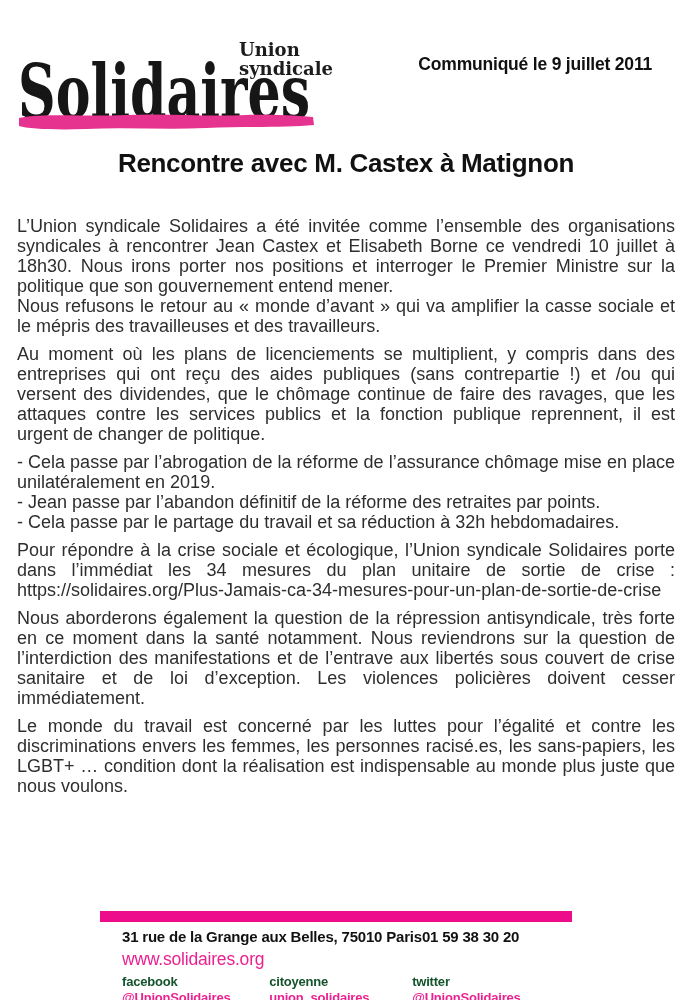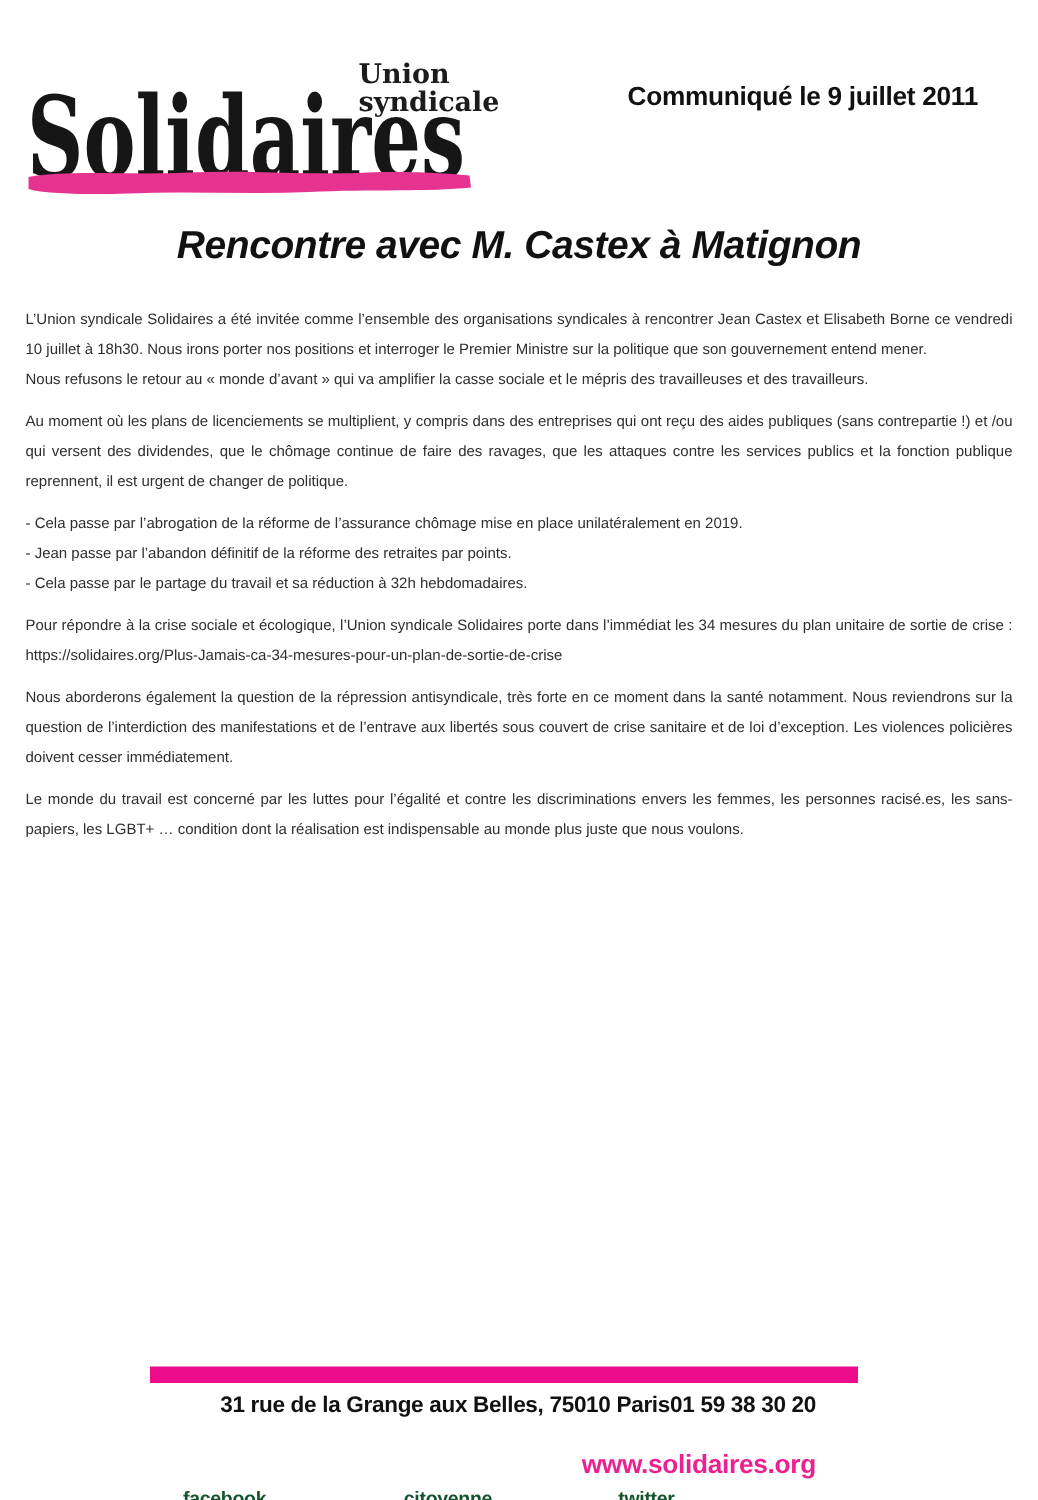--- a/index.html
+++ b/index.html
@@ -35,42 +35,41 @@
     position:absolute;top:54px;right:40px;
     font-size:17.5px;font-weight:bold;color:#111;
     letter-spacing:-0.2px;
   }
   
   .doc-title{
     position:absolute;top:148px;left:0;width:100%;
     margin:0;text-align:center;
     font-size:26px;font-weight:bold;color:#111;
     letter-spacing:-0.3px;
-    font-style:italic;
   }
   
   .body-text{
-    position:absolute;left:17px;top:204px;width:658px;
-    font-size:10px;line-height:20px;
+    position:absolute;left:17px;top:216px;width:658px;
+    font-size:18px;line-height:20px;
     text-align:justify;color:#2e2e2e;
   }
   .para{margin:0 0 8px 0;}
   .block{margin:0;}
   
   .footer-bar{
     position:absolute;left:100px;top:911px;
     width:472px;height:11px;
     background:var(--bar-pink);
   }
   .footer{
     position:absolute;left:122px;top:927px;width:422px;
   }
-  .f-line{display:flex;justify-content:flex-end;align-items:baseline;}
+  .f-line{display:flex;justify-content:flex-start;align-items:baseline;}
   .f1{font-weight:bold;font-size:15px;color:#111;line-height:19px;letter-spacing:-0.2px;}
-  .f2{font-weight:bold;font-size:17.5px;color:var(--pink);line-height:22px;margin-top:19px;letter-spacing:-0.2px;}
+  .f2{font-weight:normal;font-size:17.5px;color:var(--pink);line-height:22px;margin-top:2px;letter-spacing:-0.2px;}
   .f3{font-weight:bold;font-size:13px;line-height:16px;margin-top:4px;letter-spacing:-0.2px;}
   .social-item .network{color:#14532d;margin-right:4px;}
   .social-item .handle{color:var(--pink);}
 </style>
 </head>
 <body>
 
 <div class="page">
 
   <div class="union">

